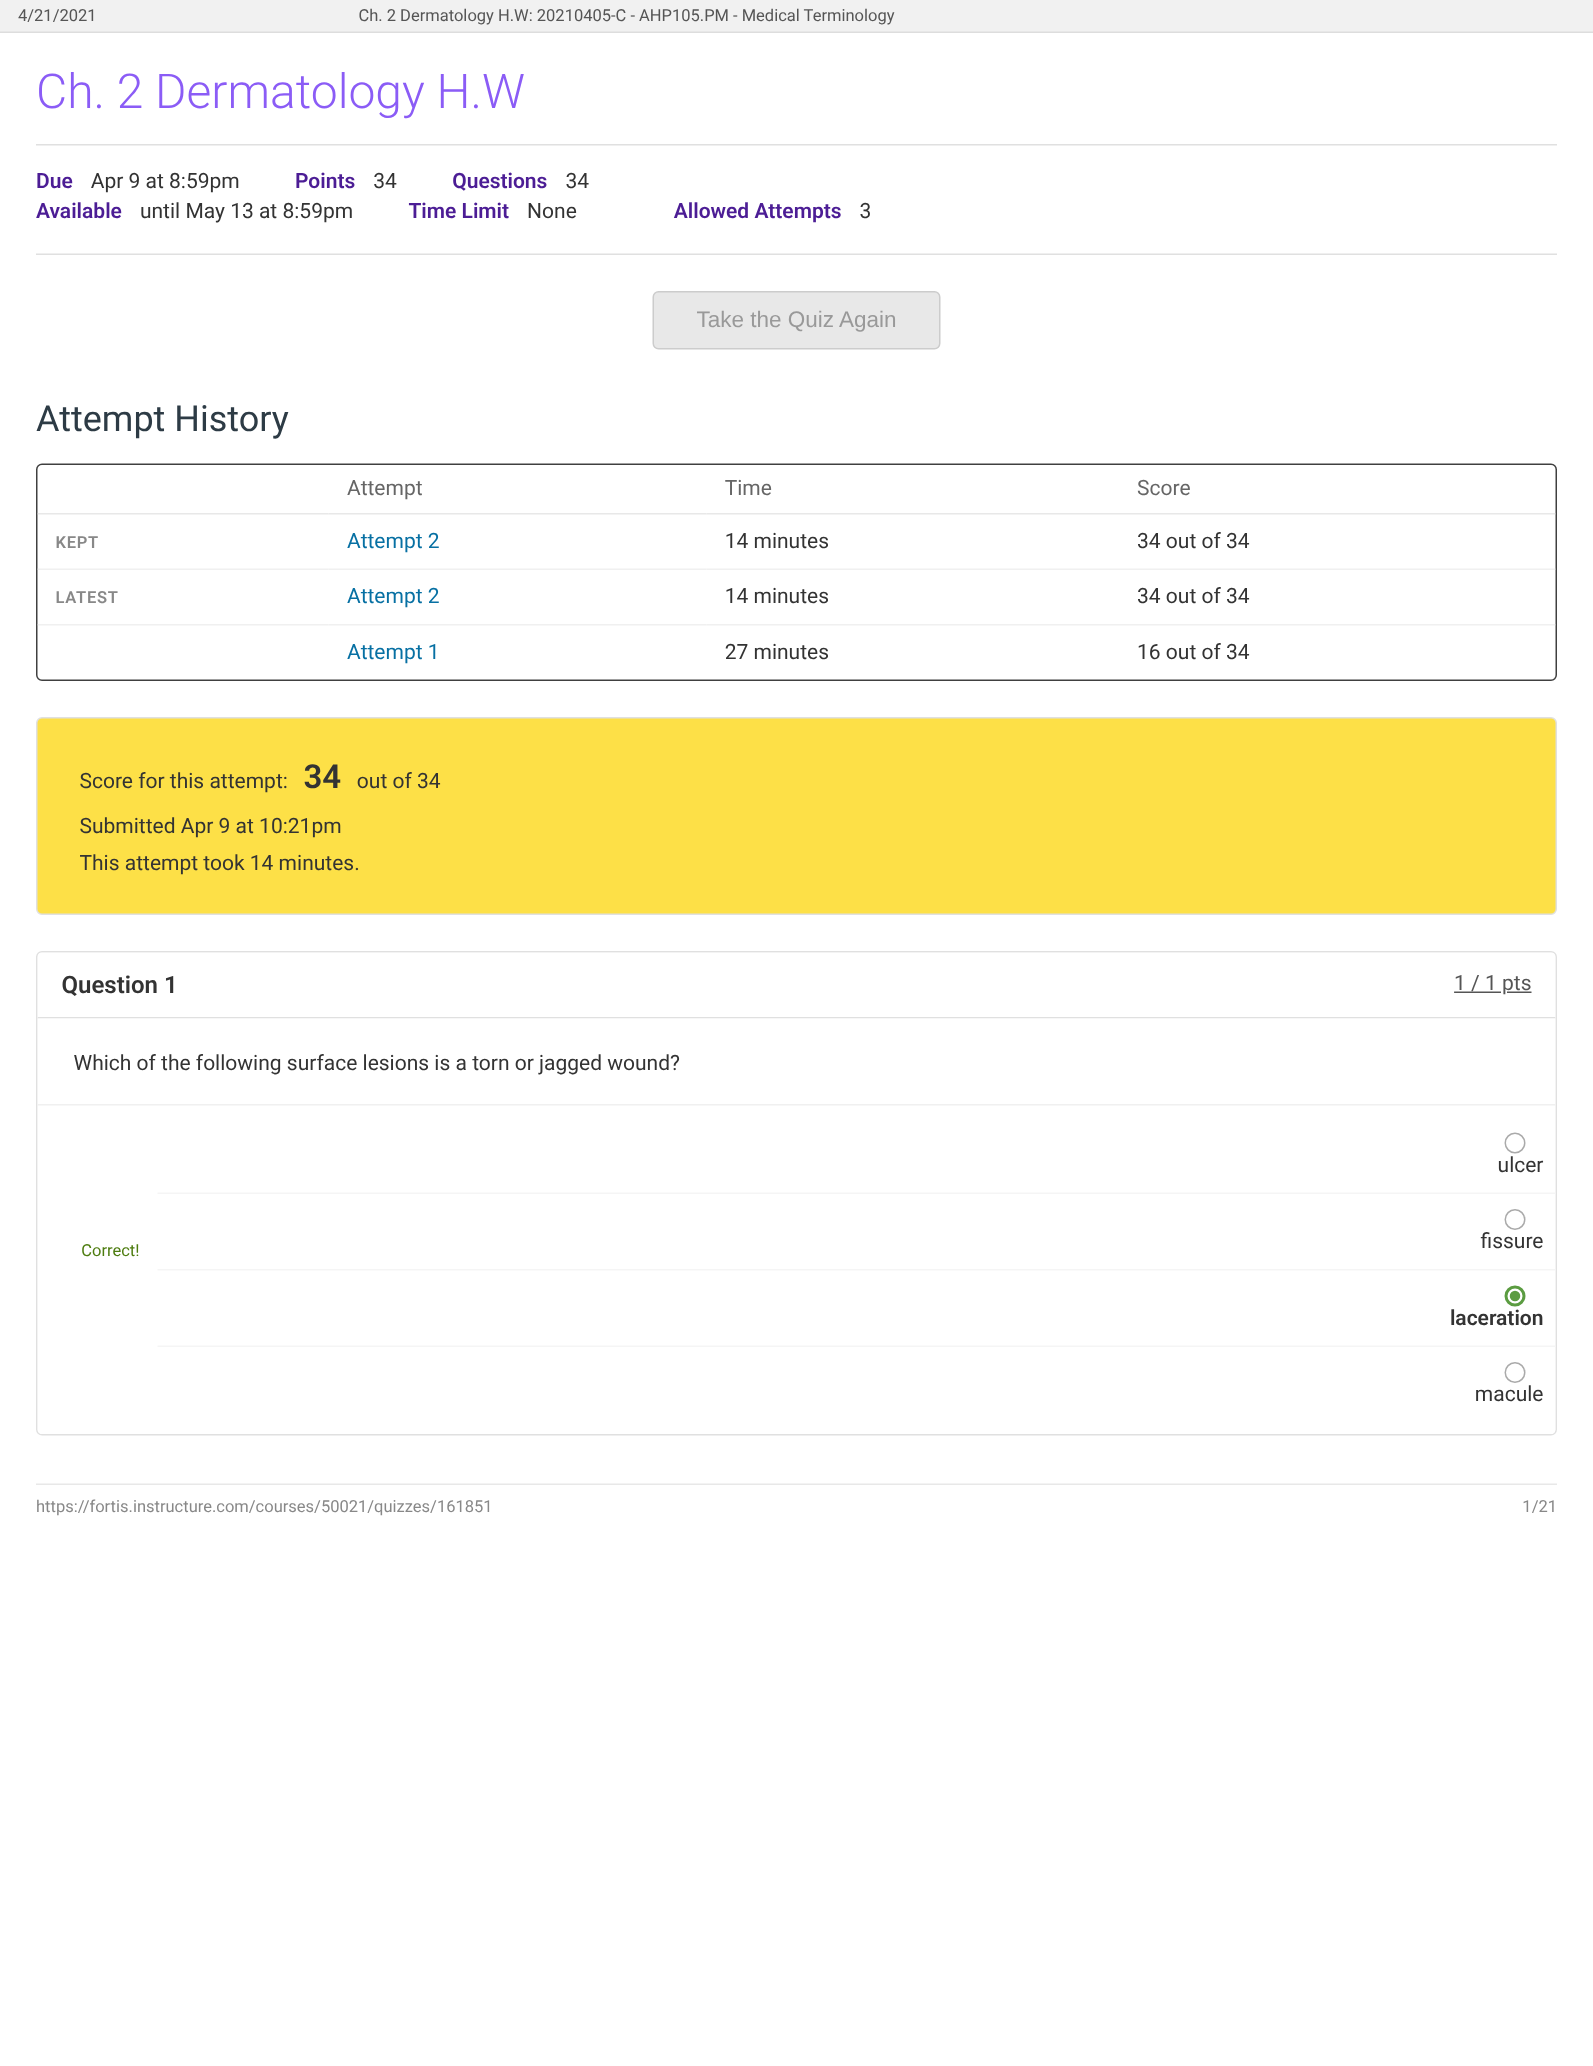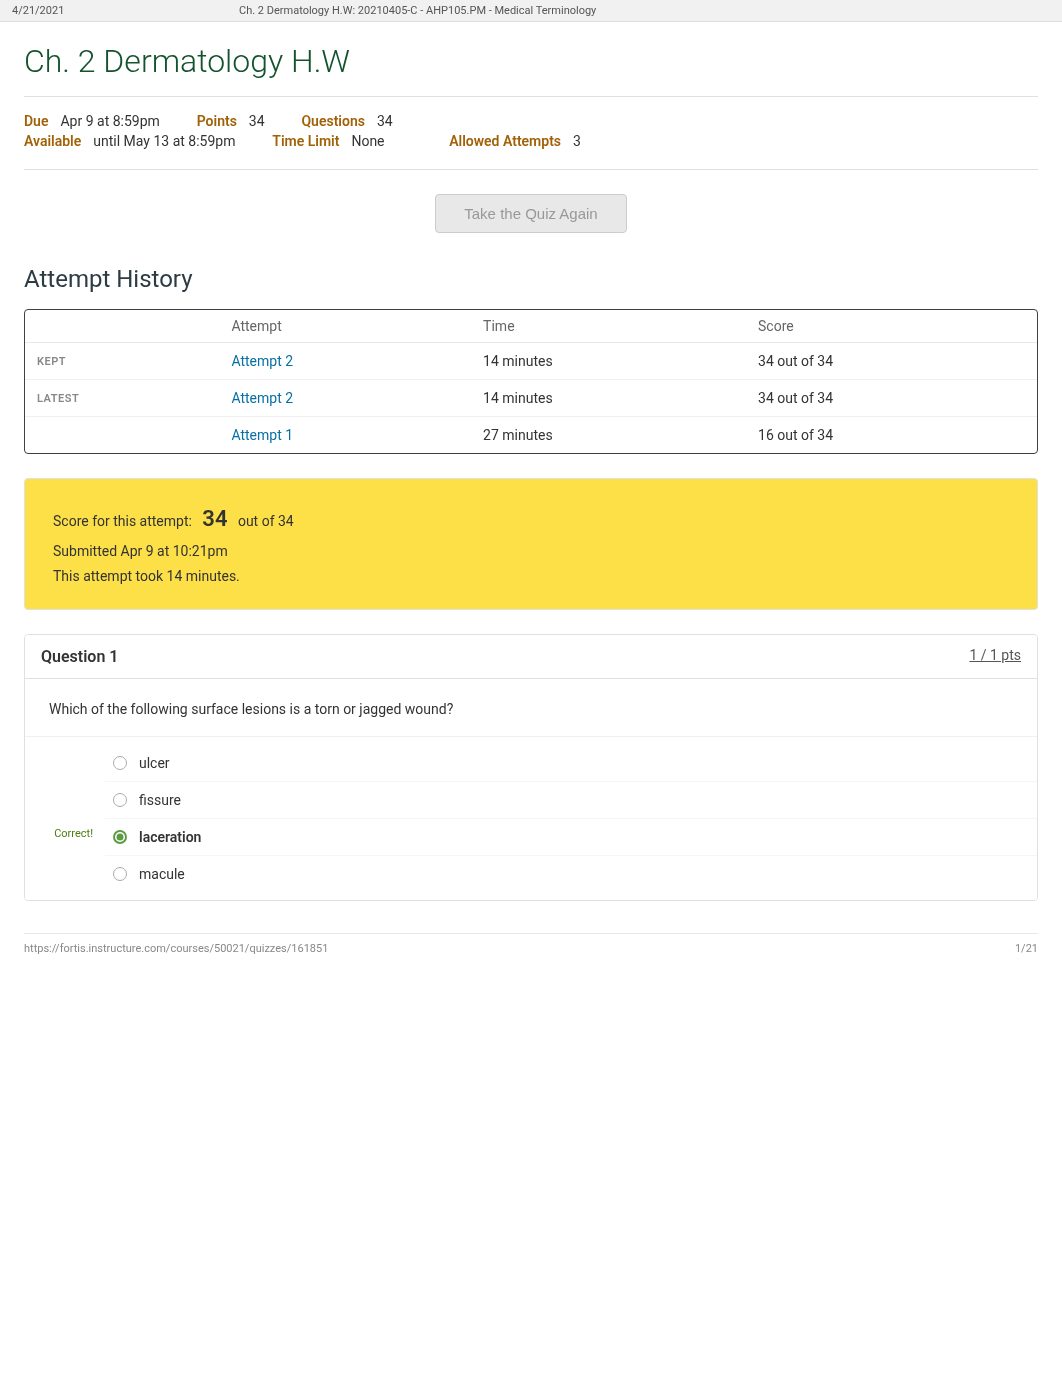--- a/index.html
+++ b/index.html
@@ -21,29 +21,29 @@
 
     .page-wrapper {
       max-width: 1062px;
       margin: 0 auto;
       padding: 8px 24px 40px 24px;
     }
 
     .page-title {
       font-size: 32px;
       font-weight: 300;
-      color: #14532d;
+      color: #8b5cf6;
       padding: 12px 0 16px 0;
       border-bottom: 1px solid #e0e0e0;
       margin-bottom: 16px;
     }
 
     .meta-label {
       font-weight: 600;
-      color: #a16207;
+      color: #4c1d95;
       margin-right: 4px;
     }
 
     .meta-value {
       color: #333;
     }
 
     .take-quiz-section {
       display: flex;
       justify-content: center;
@@ -125,21 +125,21 @@
     .question-block {
       border: 1px solid #e0e0e0;
       border-radius: 4px;
       margin-bottom: 0;
       overflow: hidden;
     }
 
     .question-header {
       display: flex;
       justify-content: space-between;
-      align-items: flex-start;
+      align-items: center;
       padding: 12px 16px;
       background: #fff;
       border-bottom: 1px solid #e0e0e0;
     }
 
     .question-header-title {
       font-size: 16px;
       font-weight: 600;
       color: #333;
     }
@@ -158,25 +158,26 @@
     .question-text {
       padding: 20px 24px 16px 24px;
       font-size: 14px;
       color: #333;
       line-height: 1.5;
       border-bottom: 1px solid #f0f0f0;
     }
 
     .answer-item {
       display: flex;
-      align-items: center;
+      align-items: flex-end;
       padding: 10px 8px;
       border-bottom: 1px solid #f5f5f5;
       font-size: 14px;
       color: #333;
+      flex-direction: column;
     }
 
     .answer-item:last-child {
       border-bottom: none;
     }
 
     .answer-radio {
       width: 14px;
       height: 14px;
       border: 1px solid #aaa;

